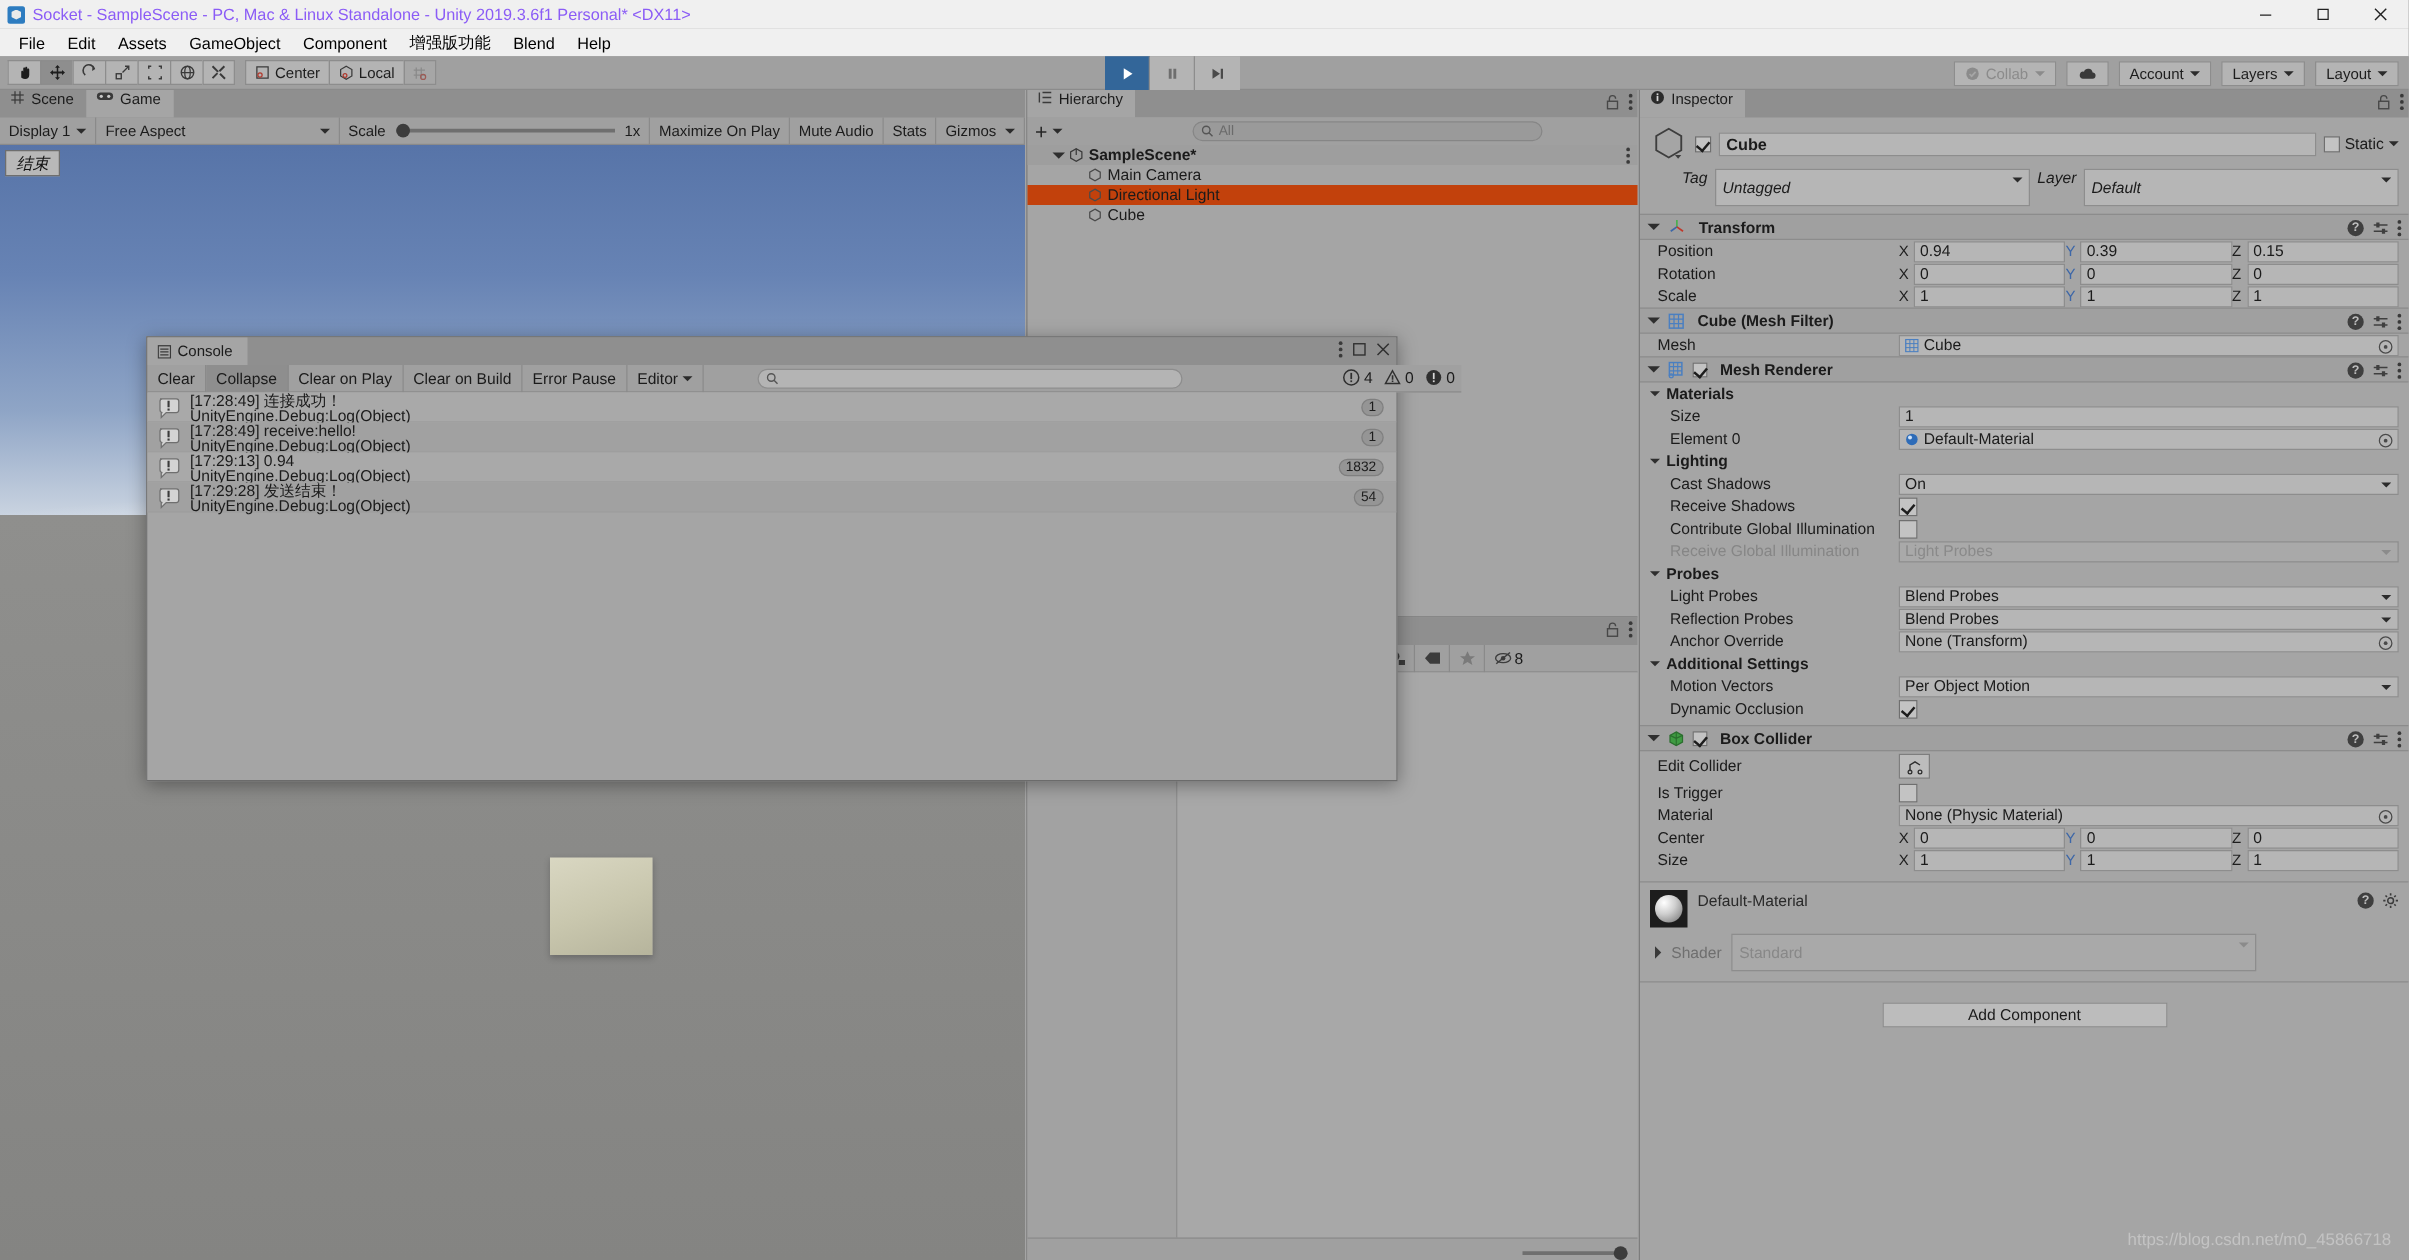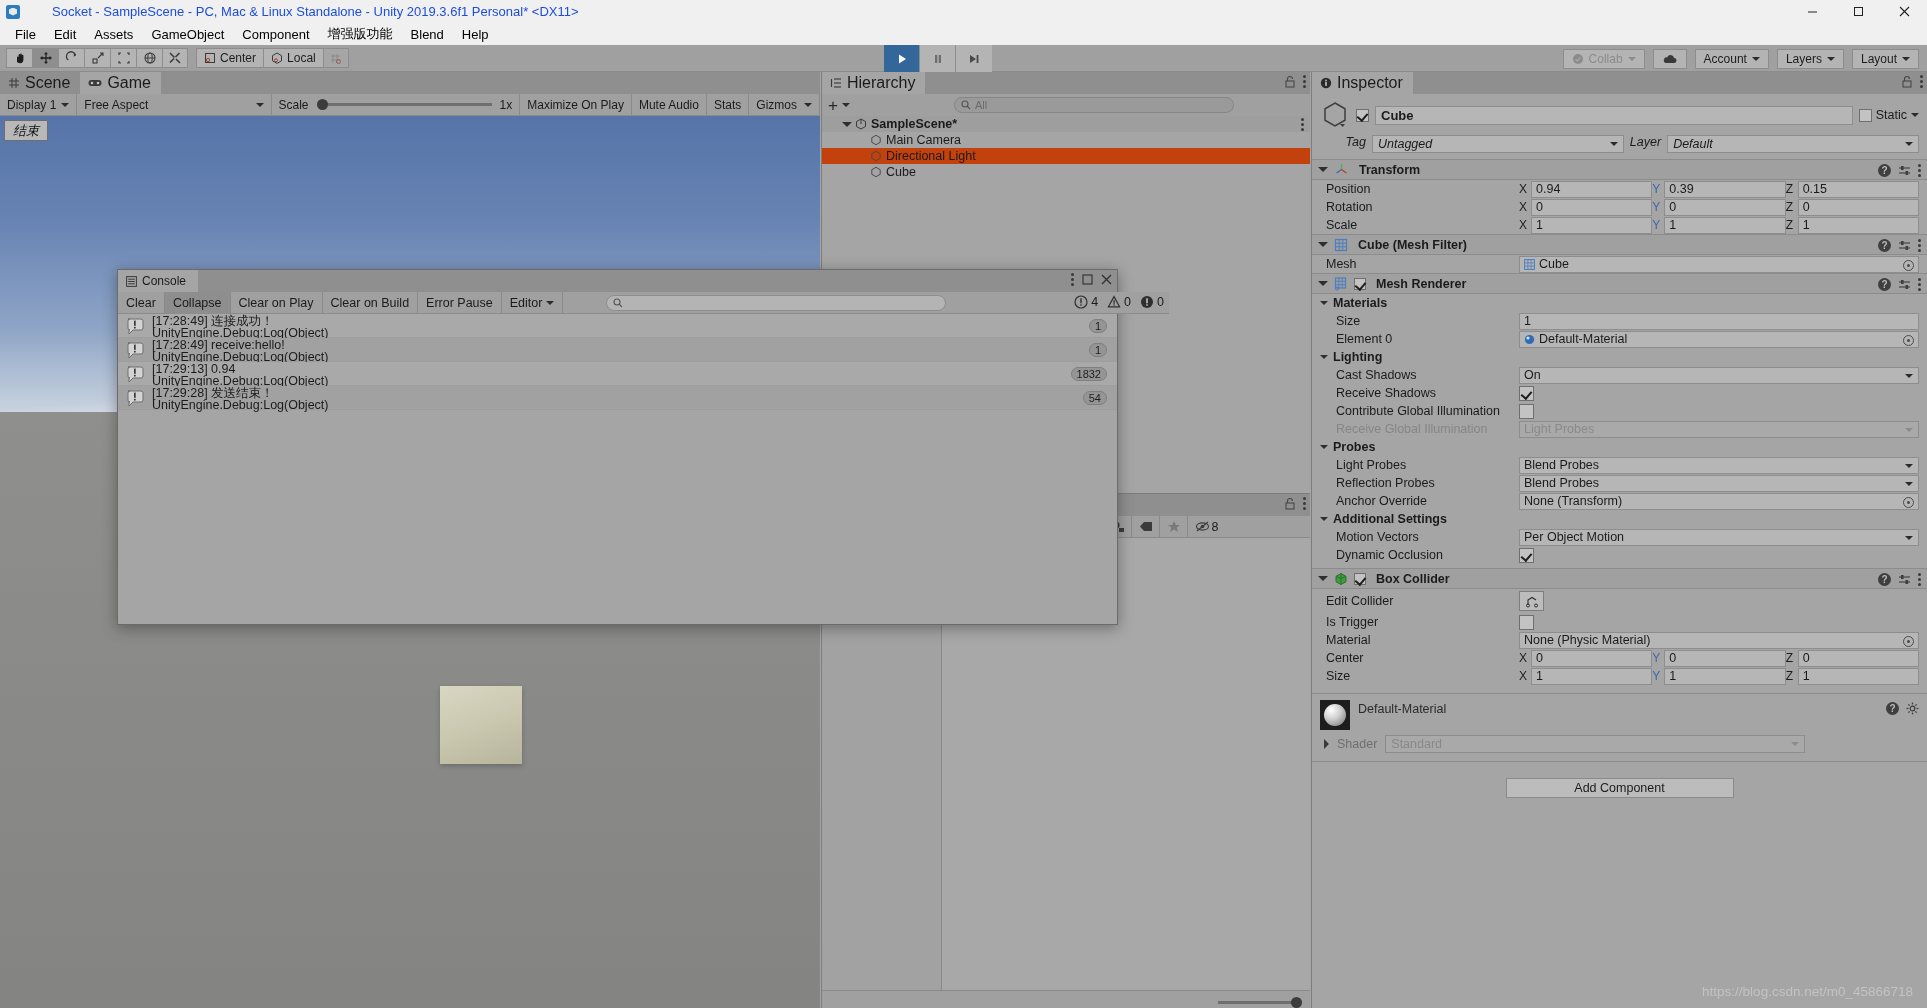--- a/index.html
+++ b/index.html
@@ -20,21 +20,21 @@
   }
   .titlebar .unity-logo {
     width:14px; height:14px; margin:0 6px 0 6px; background:#2d7cc0;
     border-radius:2px; position:relative; flex:0 0 auto;
   }
   .titlebar .unity-logo:after{
     content:""; position:absolute; left:3px; top:3px; width:8px; height:8px;
     background:#eaeaea;
     clip-path: polygon(50% 0,100% 25%,100% 75%,50% 100%,0 75%,0 25%);
   }
-  .titlebar .title-text { font-size:13px; color:#1d4ed8; white-space:nowrap;margin-left:26px; }
+  .titlebar .title-text { font-size:13px; color:#8b5cf6; white-space:nowrap; }
   .win-controls { position:absolute; right:0; top:0; display:flex; height:23px; }
   .win-btn {
     width:46px; height:23px; display:flex; align-items:center; justify-content:center;
     color:#222; font-size:14px; line-height:1;
   }
   .win-btn svg { display:block; }
 
   
   .menubar {
     position:absolute; left:0; top:23px; width:1927px; height:22px;
@@ -77,22 +77,22 @@
   .tr-btn.dim { color:#8b8b8b; }
   .caret { width:0;height:0;border-left:4px solid transparent;border-right:4px solid transparent;border-top:4px solid #2b2b2b; }
   .caret.dimc { border-top-color:#8b8b8b; }
 
   
   .panel { position:absolute; background:#a5a5a5; }
   .panel-tabstrip {
     height:22px; background:#8f8f8f; display:flex; align-items:flex-end; position:relative;
   }
   .ptab {
-    height:22px; padding:0 10px 0 8px; display:flex; align-items:center; gap:5px;
-    font-size:16px; color:#1b1b1b; background:#8f8f8f;
+    height:22px; padding:0 10px 0 8px; display:flex; gap:5px;
+    font-size:12px; color:#1b1b1b; background:#8f8f8f;
   }
   .ptab.sel { background:#a5a5a5; }
   .tabstrip-right { position:absolute; right:4px; top:3px; display:flex; align-items:center; gap:7px; }
   .kebab { width:3px; height:13px; display:flex; flex-direction:column; justify-content:space-between; }
   .kebab i { width:3px;height:3px;background:#3a3a3a;border-radius:50%; display:block; }
 
   
   #gameview { left:0; top:72px; width:820px; height:936px; background:#8e8e8e; }
   .gv-toolbar {
     position:absolute; left:0; top:22px; width:820px; height:22px; background:#a0a0a0;
@@ -174,21 +174,21 @@
   .go-ico { width:30px;height:30px; position:relative; flex:0 0 auto; }
   .chk { width:13px;height:13px;background:#c3c3c3;border:1px solid #6f6f6f; position:relative; flex:0 0 auto;}
   .chk.on:after{ content:""; position:absolute; left:2px; top:1px; width:5px;height:8px;
     border-right:2px solid #1d1d1d; border-bottom:2px solid #1d1d1d; transform:rotate(40deg); }
   .name-field { flex:1; height:19px; background:#b6b6b6; border:1px solid #8d8d8d; display:flex; align-items:center;
                 padding:0 5px; font-size:13px; font-weight:bold; }
   .static-wrap { display:flex; align-items:center; gap:4px; font-size:12.5px; }
   .insp-taglayer { display:flex; align-items:flex-start; gap:6px; padding:3px 8px 6px 8px;font-style:italic; }
   .lbl-sm { font-size:12.5px; white-space:nowrap; }
   .dropdown {
-    height:18px; background:#b6b6b6; border:1px solid #8d8d8d; display:flex; align-items:center;
+    height:30px; background:#b6b6b6; border:1px solid #8d8d8d; display:flex; align-items:center;
     padding:0 5px; font-size:12.5px; position:relative; flex:1; min-width:0;
   }
   .dropdown .caret { position:absolute; right:5px; top:6px; }
   .dropdown.dim { color:#888; background:#a9a9a9; }
 
   .comp-header {
     height:21px; background:#a0a0a0; border-top:1px solid #8c8c8c; border-bottom:1px solid #8c8c8c;
     display:flex; align-items:center; gap:6px; padding-left:6px; position:relative;
   }
   .comp-header .tri-d { width:0;height:0;border-left:5px solid transparent;border-right:5px solid transparent;border-top:5px solid #2e2e2e;}

